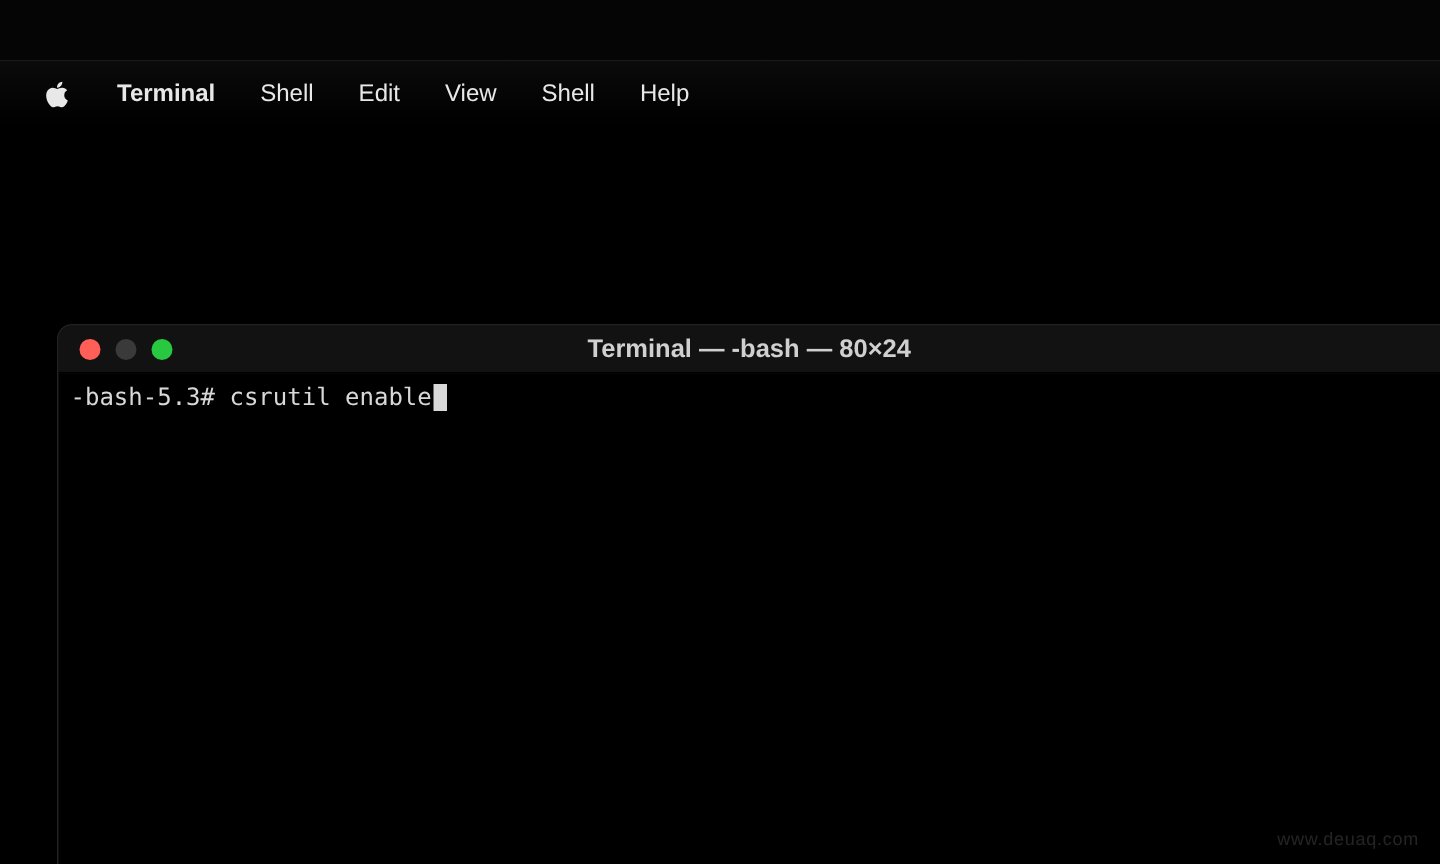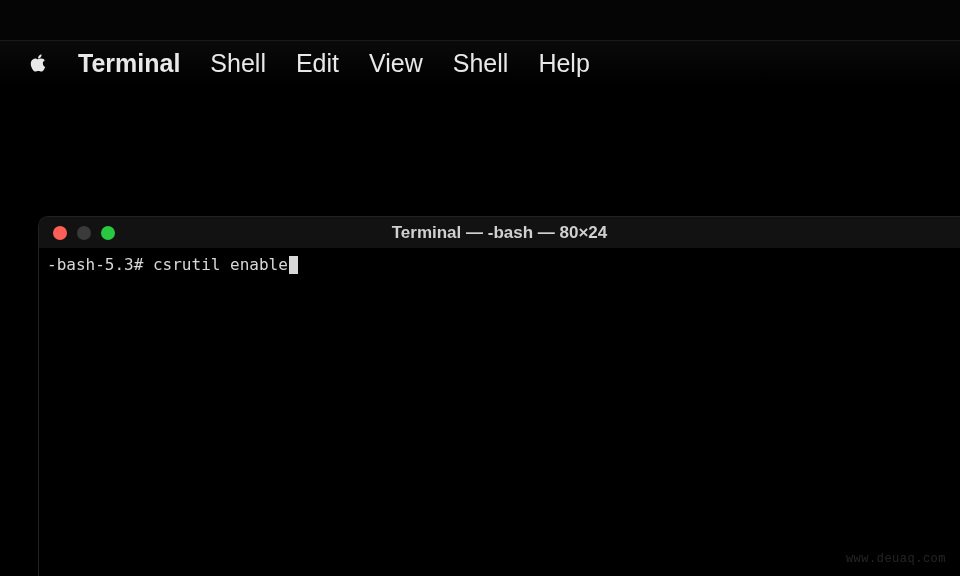--- a/index.html
+++ b/index.html
@@ -39,21 +39,21 @@
       align-items: center;
       justify-content: center;
     }
     .apple-logo svg {
       width: 18px;
       height: 22px;
       fill: #e8e8e8;
     }
     .menu-item {
       color: #e8e8e8;
-      font-size: 25px;
+      font-size: 16px;
       font-weight: 400;
       cursor: default;
       white-space: nowrap;
     }
     .menu-item.bold {
       font-weight: 700;
     }
     .terminal-window {
       position: absolute;
       top: 175px;
@@ -121,21 +121,21 @@
       vertical-align: middle;
       margin-left: 1px;
     }
     .watermark {
       position: absolute;
       bottom: 10px;
       right: 14px;
       color: rgba(200,200,200,0.18);
       font-size: 12px;
       letter-spacing: 0.5px;
-      font-family: Liberation Mono, monospace;
+      font-family: Liberation Sans, sans-serif;
     }
   </style>
 </head>
 <body>
 
 <div class="screen">
 
   <div class="menubar">
     <div class="apple-logo">
       <svg viewBox="0 0 170 170">

